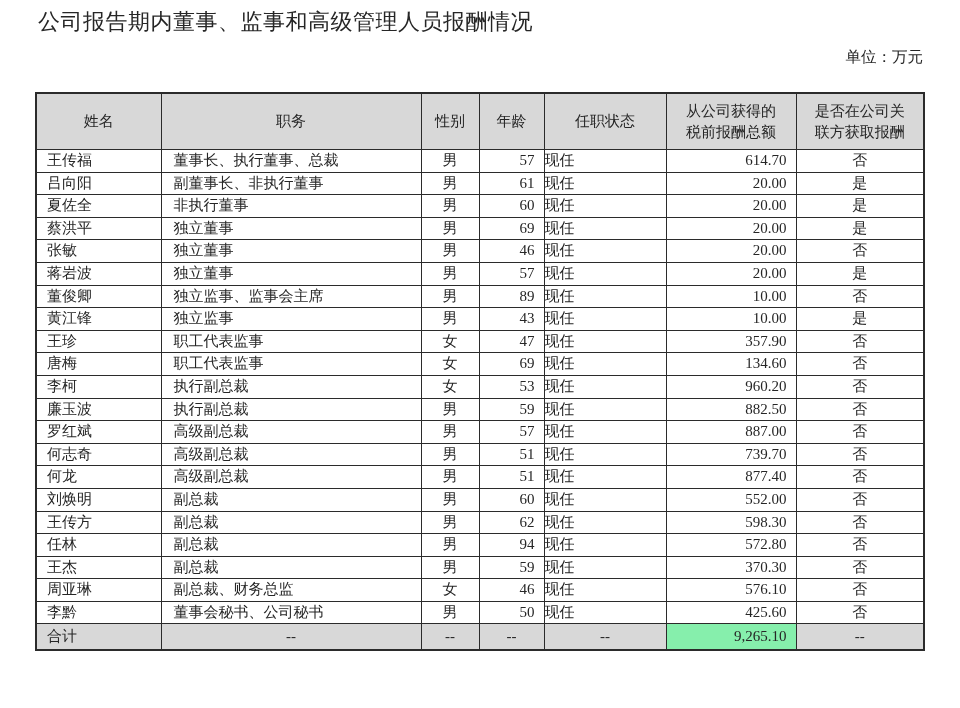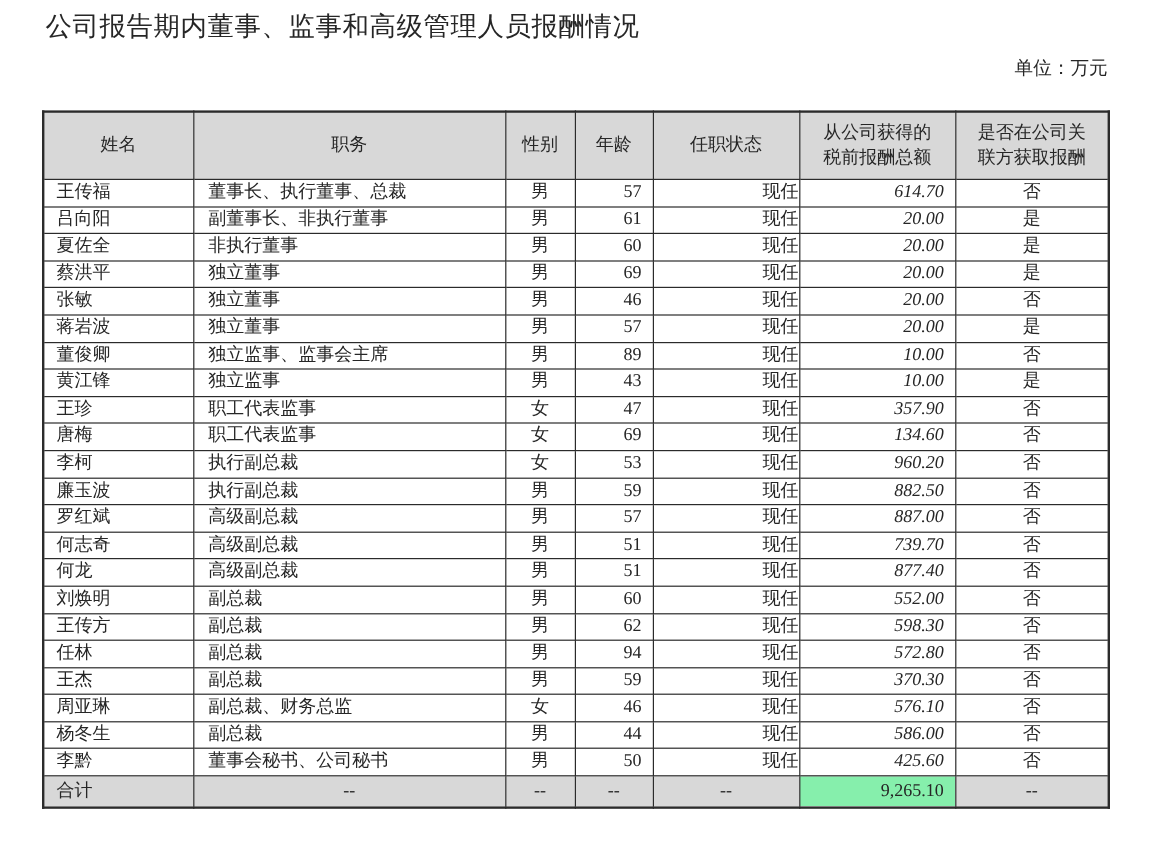--- a/index.html
+++ b/index.html
@@ -64,22 +64,22 @@
   .doc-table tbody td {
     height: 21.6px;
     line-height: 21.6px;
     white-space: nowrap;
   }
   
   .doc-table tbody tr.data-row td:nth-child(1) { text-align: left;  padding-left: 10px; }
   .doc-table tbody tr.data-row td:nth-child(2) { text-align: left;  padding-left: 12px; }
   .doc-table tbody tr.data-row td:nth-child(3) { text-align: center; }
   .doc-table tbody tr.data-row td:nth-child(4) { text-align: right; padding-right: 9px; }
-  .doc-table tbody tr.data-row td:nth-child(5) { text-align: right; }
-  .doc-table tbody tr.data-row td:nth-child(6) { text-align: right; padding-right: 9px; font-style: italic; }
+  .doc-table tbody tr.data-row td:nth-child(5) { text-align: left; }
+  .doc-table tbody tr.data-row td:nth-child(6) { text-align: right; padding-right: 9px; }
   .doc-table tbody tr.data-row td:nth-child(7) { text-align: center; }
   
   .doc-table tbody tr.total-row td {
     background: var(--total-bg, #d8d8d8);
     height: 25px;
     line-height: 25px;
     text-align: center;
   }
   .doc-table tbody tr.total-row td:nth-child(1) { text-align: left; padding-left: 10px; }
   .doc-table tbody tr.total-row td:nth-child(6) {
@@ -294,29 +294,20 @@
         <tr class="data-row">
           <td>周亚琳</td>
           <td>副总裁、财务总监</td>
           <td>女</td>
           <td>46</td>
           <td>现任</td>
           <td>576.10</td>
           <td>否</td>
         </tr>
         <tr class="data-row">
-          <td>杨冬生</td>
-          <td>副总裁</td>
-          <td>男</td>
-          <td>44</td>
-          <td>现任</td>
-          <td>586.00</td>
-          <td>否</td>
-        </tr>
-        <tr class="data-row">
           <td>李黔</td>
           <td>董事会秘书、公司秘书</td>
           <td>男</td>
           <td>50</td>
           <td>现任</td>
           <td>425.60</td>
           <td>否</td>
         </tr>
         <tr class="total-row">
           <td>合计</td>

